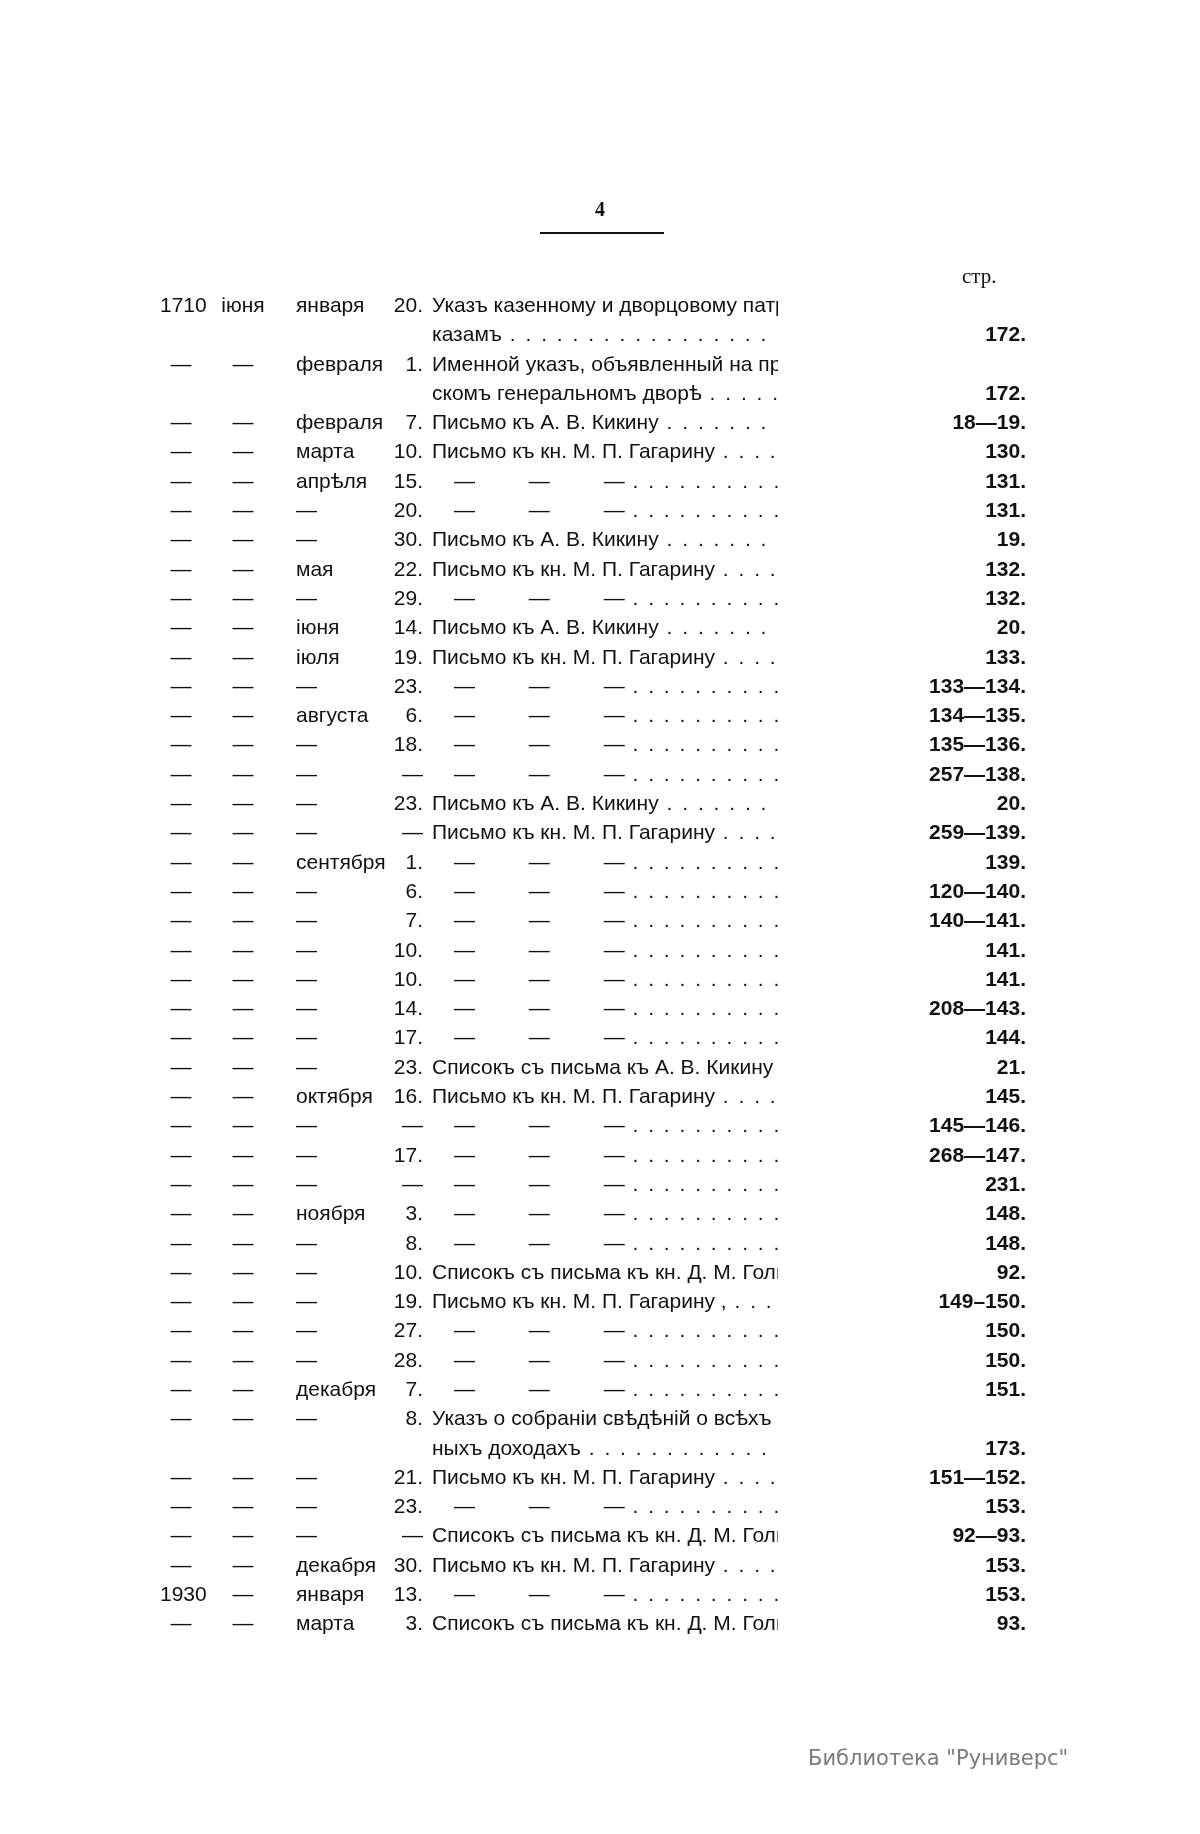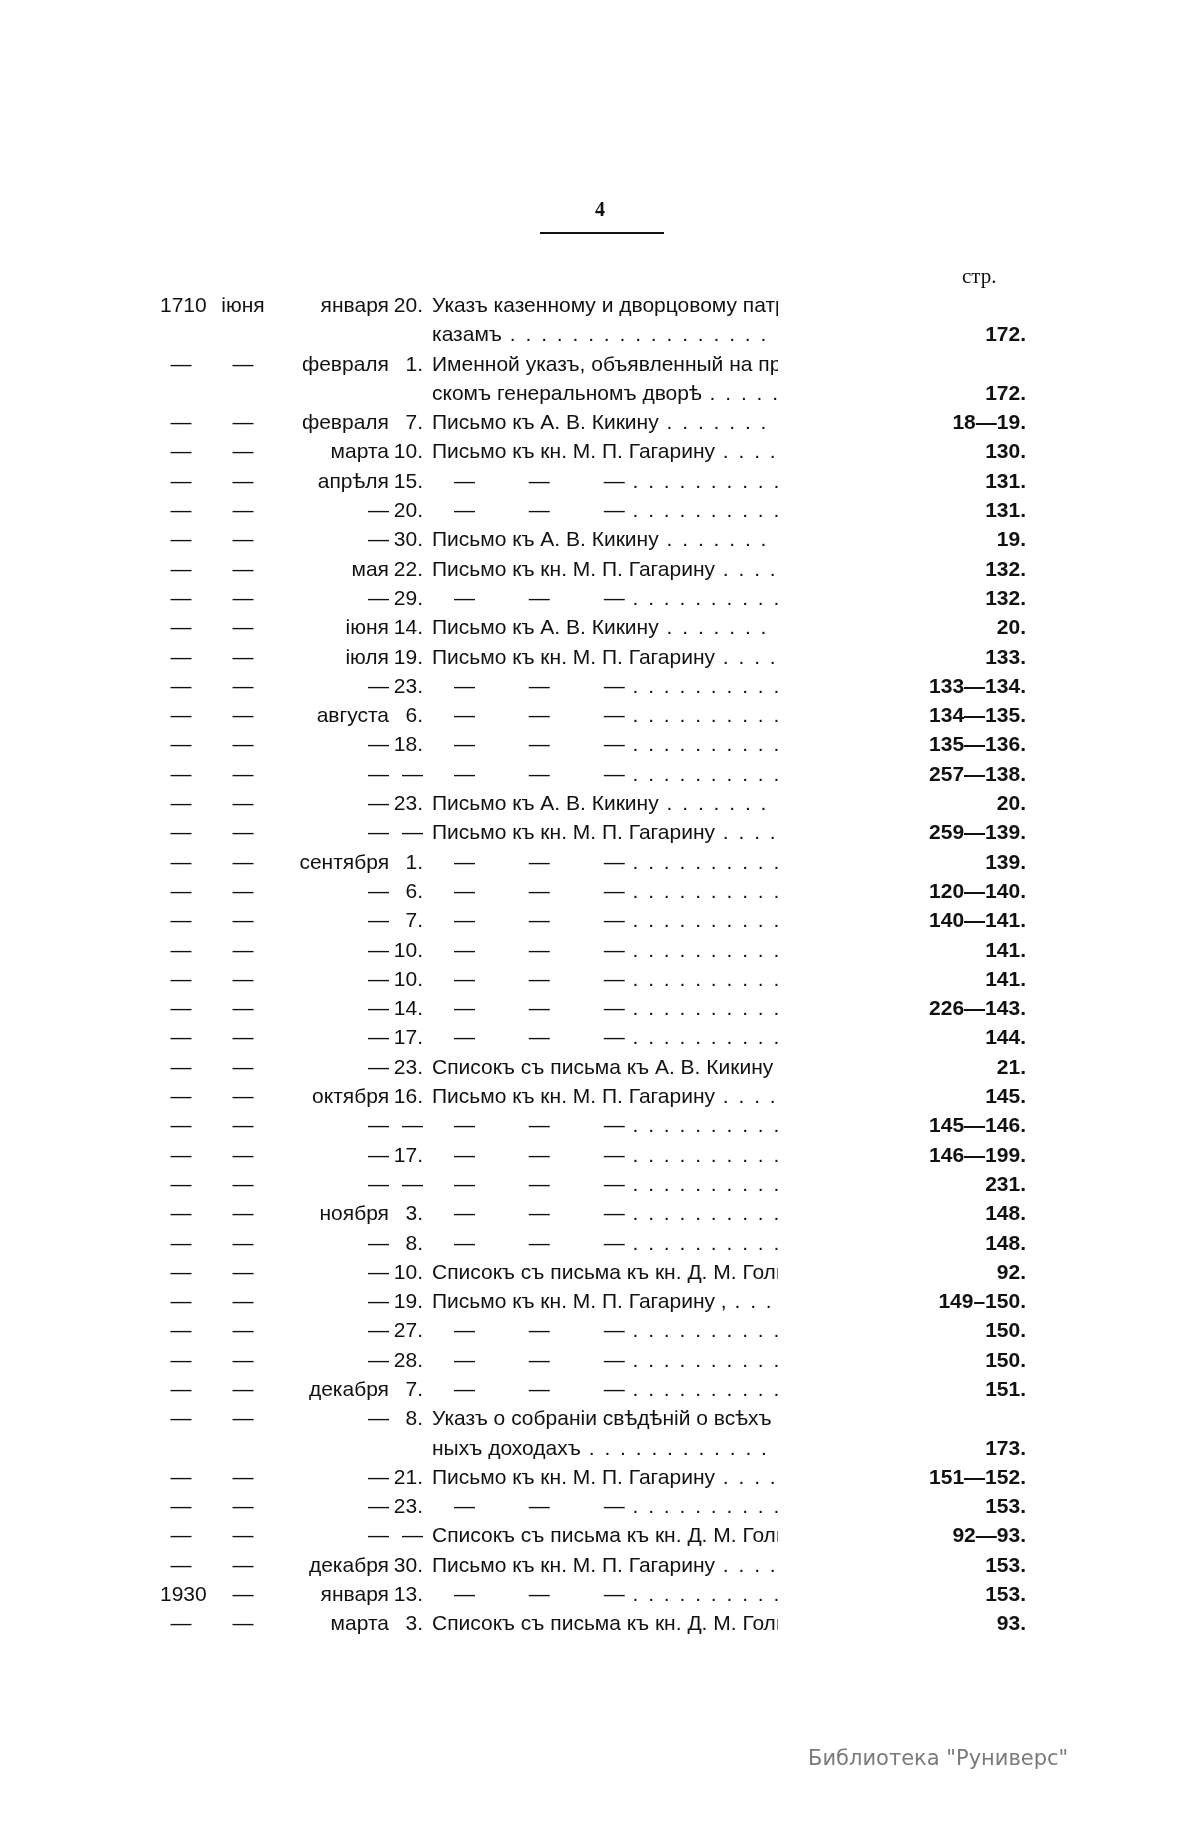--- a/index.html
+++ b/index.html
@@ -8,21 +8,21 @@
   .page-num { position: absolute; top: 198px; left: 0; width: 1200px; text-align: center;
               font-size: 20px; font-weight: bold; }
   .page-rule { position: absolute; top: 232px; left: 540px; width: 124px; height: 2px; background: #111; }
   .str-label { position: absolute; top: 264px; left: 962px; font-size: 21px; }
   .rows { position: absolute; top: 290px; left: 0; width: 1200px; }
   .row { position: relative; height: 29.3px; font-size: 21px; line-height: 29px;
          font-family: "Liberation Sans Narrow", "Liberation Sans", sans-serif; }
   .row .c { position: absolute; top: 0; white-space: nowrap; }
   .c-year { left: 160px; width: 42px; text-align: center; }
   .c-goda { left: 210px; width: 66px; text-align: center; }
-  .c-month { left: 287px; width: 102px; text-align: right; }
+  .c-month { left: 296px; width: 102px; }
   .c-day { left: 383px; width: 40px; text-align: right; }
   .c-title { left: 432px; width: 480px; overflow: hidden; }
   .c-title .dots { letter-spacing: 9px; }
   .c-page { left: 900px; width: 126px; text-align: right; font-weight: bold; }
   .watermark { position: absolute; top: 1746px; left: 808px; font-family: "DejaVu Sans", sans-serif;
                font-size: 21px; color: #7a7a7a; }
 </style>
 </head>
 <body>
 
@@ -222,21 +222,21 @@
       <span class="c c-day">10.</span>
       <span class="c c-title" style="width: 346px;"><span style="word-spacing: 48px; padding-left: 22px;">— — —</span><span class="dots" style="letter-spacing: 2px;"> . . . . . . . . . . . . . . . . . . . . . . . . . . . . . .</span></span>
       <span class="c c-page">141.</span>
     </div>
     <div class="row">
       <span class="c c-year">—</span>
       <span class="c c-goda">—</span>
       <span class="c c-month">—</span>
       <span class="c c-day">14.</span>
       <span class="c c-title" style="width: 346px;"><span style="word-spacing: 48px; padding-left: 22px;">— — —</span><span class="dots" style="letter-spacing: 2px;"> . . . . . . . . . . . . . . . . . . . . . . . . . . . . . .</span></span>
-      <span class="c c-page">226—143.</span>
+      <span class="c c-page">208—143.</span>
     </div>
     <div class="row">
       <span class="c c-year">—</span>
       <span class="c c-goda">—</span>
       <span class="c c-month">—</span>
       <span class="c c-day">17.</span>
       <span class="c c-title" style="width: 346px;"><span style="word-spacing: 48px; padding-left: 22px;">— — —</span><span class="dots" style="letter-spacing: 2px;"> . . . . . . . . . . . . . . . . . . . . . . . . . . . . . .</span></span>
       <span class="c c-page">144.</span>
     </div>
     <div class="row">
@@ -262,21 +262,21 @@
       <span class="c c-day">—</span>
       <span class="c c-title" style="width: 346px;"><span style="word-spacing: 48px; padding-left: 22px;">— — —</span><span class="dots" style="letter-spacing: 2px;"> . . . . . . . . . . . . . . . . . . . . . . . . . . . . . .</span></span>
       <span class="c c-page">145—146.</span>
     </div>
     <div class="row">
       <span class="c c-year">—</span>
       <span class="c c-goda">—</span>
       <span class="c c-month">—</span>
       <span class="c c-day">17.</span>
       <span class="c c-title" style="width: 346px;"><span style="word-spacing: 48px; padding-left: 22px;">— — —</span><span class="dots" style="letter-spacing: 2px;"> . . . . . . . . . . . . . . . . . . . . . . . . . . . . . .</span></span>
-      <span class="c c-page">146—199.</span>
+      <span class="c c-page">268—147.</span>
     </div>
     <div class="row">
       <span class="c c-year">—</span>
       <span class="c c-goda">—</span>
       <span class="c c-month">—</span>
       <span class="c c-day">—</span>
       <span class="c c-title" style="width: 346px;"><span style="word-spacing: 48px; padding-left: 22px;">— — —</span><span class="dots" style="letter-spacing: 2px;"> . . . . . . . . . . . . . . . . . . . . . . . . . . . . . .</span></span>
       <span class="c c-page">231.</span>
     </div>
     <div class="row">

